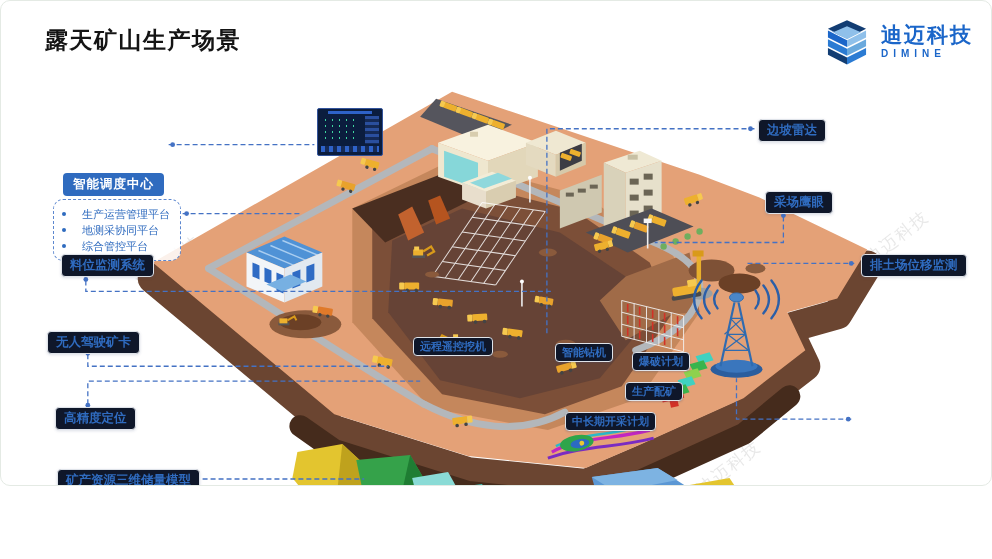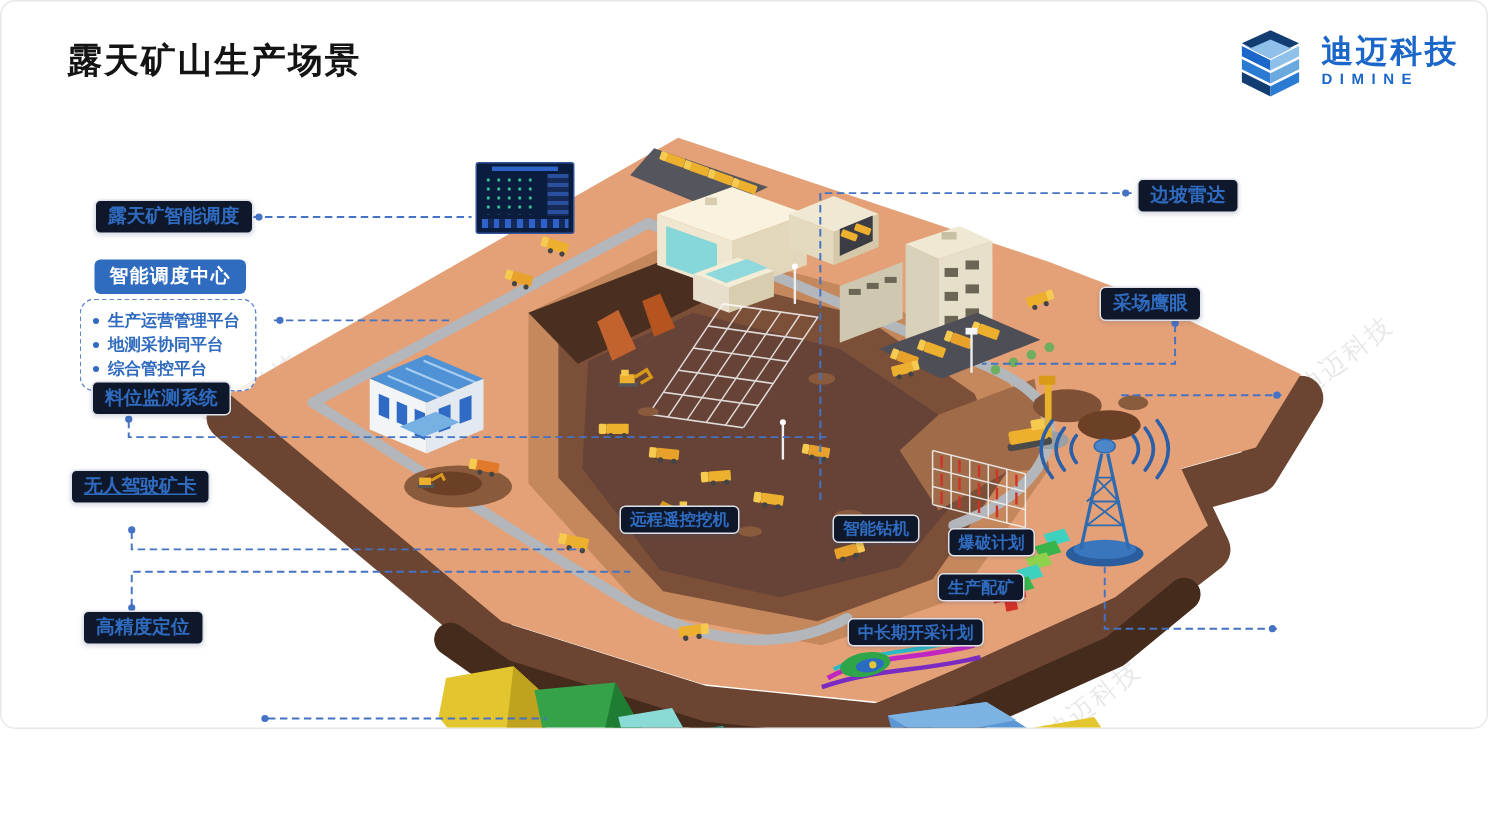--- a/index.html
+++ b/index.html
@@ -15,21 +15,21 @@
   .wm{position:absolute;color:#c9c9c9;opacity:.42;font-size:17px;letter-spacing:2px;transform:rotate(-38deg);pointer-events:none;}
   
   .chip{position:absolute;background:#0f172a;border:1px solid #dfe3e9;border-radius:4px;
         box-shadow:0 1px 3px rgba(60,80,120,.18);color:var(--accent-blue);
         font-size:12.5px;font-weight:600;padding:2px 8px;white-space:nowrap;z-index:30;}
   .chip.small{font-size:11px;padding:1px 6px;box-shadow:0 1px 2px rgba(60,80,120,.25);font-family:Liberation Mono, monospace;}
   .chip-blue{position:absolute;background:var(--accent-blue);color:#ffffff;border-radius:4px;
              font-size:12.5px;font-weight:600;padding:3px 10px;white-space:nowrap;z-index:30;letter-spacing:1px;}
   .bullet-box{position:absolute;border:1.3px dashed #5c87cf;border-radius:10px;background:rgba(255,255,255,.85);
               padding:6px 10px 6px 8px;z-index:30;}
-  .bullet-item{display:flex;align-items:center;gap:6px;font-size:11px;color:var(--accent-blue);line-height:16px;font-weight:700;text-align:right;}
+  .bullet-item{display:flex;align-items:center;gap:16px;font-size:11px;color:var(--accent-blue);line-height:16px;font-weight:400;text-align:right;}
   .bullet-dot{width:4px;height:4px;border-radius:50%;background:var(--accent-blue);flex:0 0 auto;}
   
   .dash{position:absolute;left:316px;top:107px;width:64px;height:46px;background:#0b1d3e;border:1px solid #33549c;
         border-radius:2px;z-index:20;}
   .dash .bar{position:absolute;left:10px;right:10px;top:2px;height:3px;background:#2e62c8;}
   .dash .grid{position:absolute;left:4px;top:8px;width:36px;height:26px;
               background-image:radial-gradient(circle,#3fd6a0 .8px,transparent 1.1px);background-size:7px 6px;}
   .dash .side{position:absolute;right:3px;top:7px;width:14px;height:28px;
               background:repeating-linear-gradient(180deg,#2a4f9e 0 3px,#152a56 3px 6px);}
   .dash .bottom{position:absolute;left:3px;right:3px;bottom:3px;height:6px;
@@ -429,45 +429,46 @@
     </g>
   </svg>
 
   <div class="dash">
     <div class="bar"></div>
       <div class="grid"></div>
       <div class="side"></div>
       <div class="bottom"></div>
   </div>
 
-  <div class="chip" style="left:62px;top:132px;">露天矿智能调度</div>
 
   <div class="chip-blue" style="left:62px;top:172px;">智能调度中心</div>
 
   <div class="bullet-box" style="left:52px;top:198px;">
     <div class="bullet-item">
         <span class="bullet-dot"></span>
         <span>生产运营管理平台</span>
       </div>
     <div class="bullet-item">
         <span class="bullet-dot"></span>
         <span>地测采协同平台</span>
       </div>
     <div class="bullet-item">
         <span class="bullet-dot"></span>
         <span>综合管控平台</span>
       </div>
   </div>
 
   <div class="chip" style="left:60px;top:253px;">料位监测系统</div>
-  <div class="chip" style="left:46px;top:312px;text-decoration:underline;">无人驾驶矿卡</div>
+  <div class="chip" style="left:46px;top:330px;">无人驾驶矿卡</div>
   <div class="chip" style="left:54px;top:406px;">高精度定位</div>
+  <div class="chip" style="left:56px;top:468px;">矿产资源三维储量模型</div>
 
   <div class="chip" style="left:757px;top:118px;">边坡雷达</div>
-  <div class="chip" style="left:732px;top:190px;text-align:center;">采场鹰眼</div>
+  <div class="chip" style="left:764px;top:190px;text-align:center;">采场鹰眼</div>
+  <div class="chip" style="left:860px;top:253px;">排土场位移监测</div>
 
   <div class="chip small" style="left:412px;top:336px;">远程遥控挖机</div>
   <div class="chip small" style="left:554px;top:342px;text-align:right;">智能钻机</div>
   <div class="chip small" style="left:631px;top:351px;">爆破计划</div>
   <div class="chip small" style="left:624px;top:381px;">生产配矿</div>
   <div class="chip small" style="left:564px;top:411px;">中长期开采计划</div>
 
 </div>
 
 </body></html>

